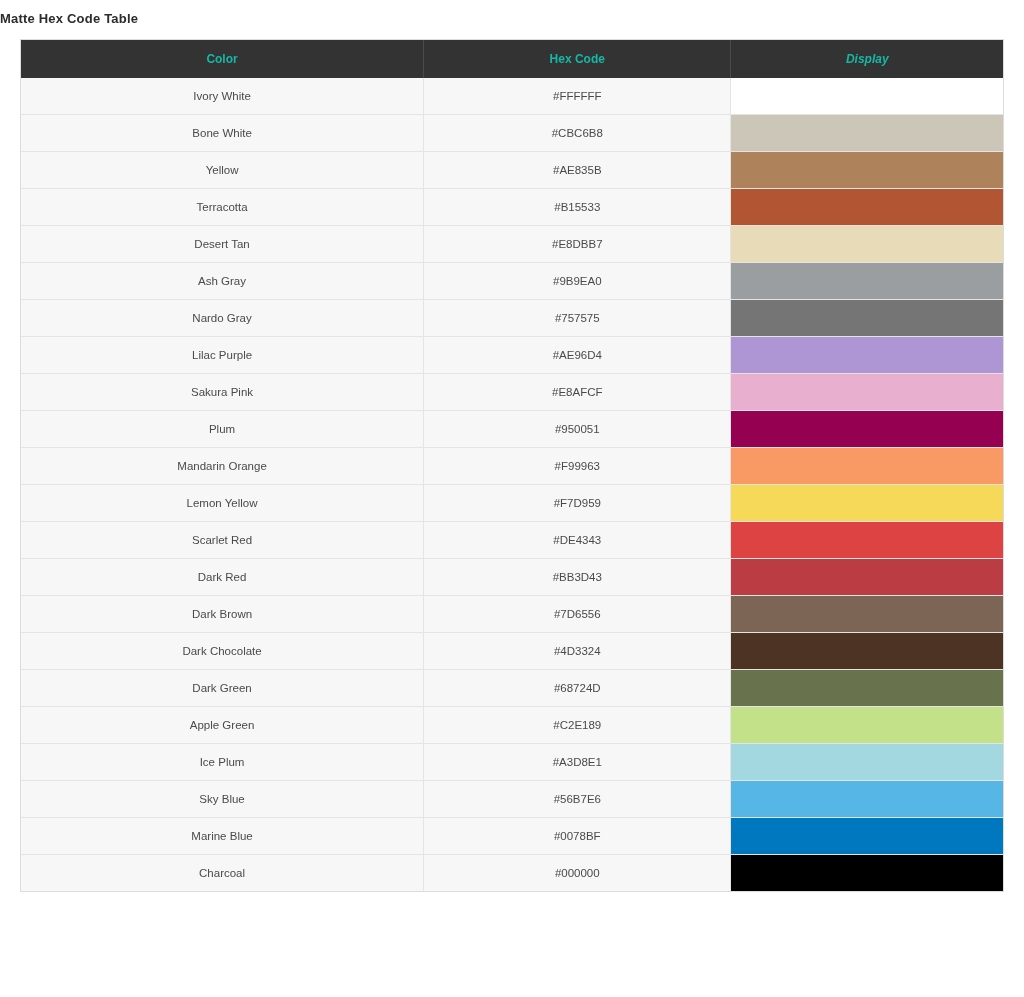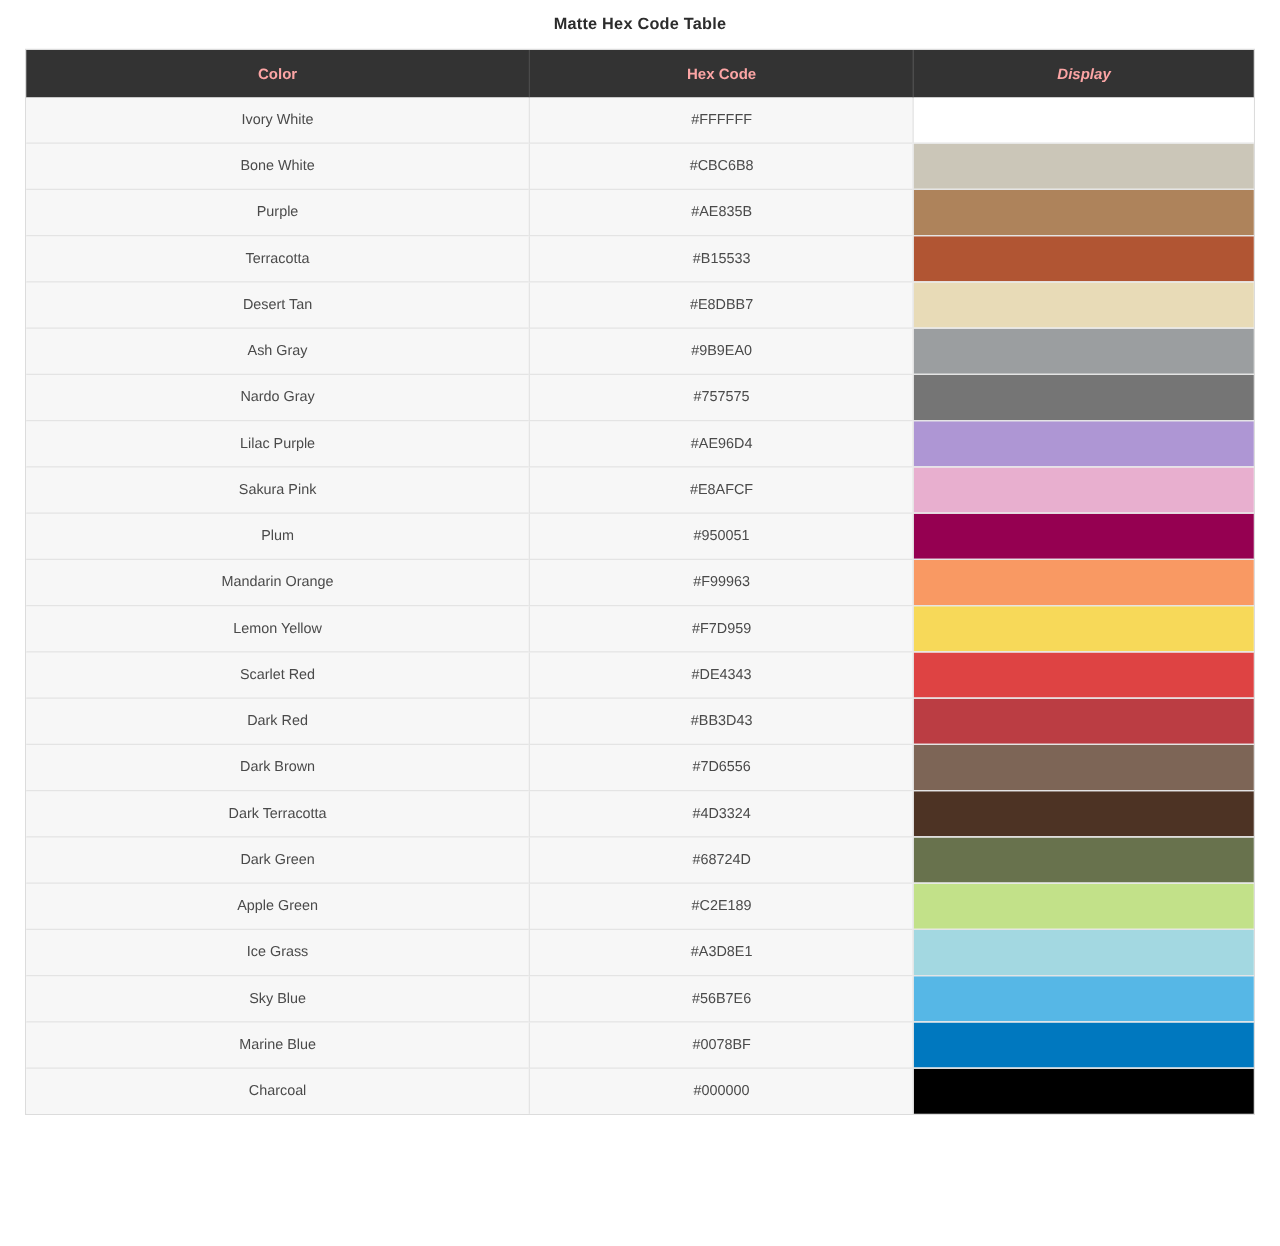--- a/index.html
+++ b/index.html
@@ -15,21 +15,20 @@
     -webkit-font-smoothing: antialiased;
   }
 
   .page {
     width: 1024px;
     box-sizing: border-box;
     padding: 0;
   }
 
   .page-title {
-    text-align: center;
     font-size: 13px;
     font-weight: bold;
     color: #2c2c2c;
     padding: 11px 0 13px 0;
     letter-spacing: 0.2px;
   }
 
   .table-wrap {
     margin: 0 20px 0 20px;
     border: 1px solid #dcdcdc;
@@ -43,21 +42,21 @@
     table-layout: fixed;
     font-size: 11.5px;
   }
 
   table.hex-table col.col-color   { width: 41.0%; }
   table.hex-table col.col-hex     { width: 31.3%; }
   table.hex-table col.col-display { width: 27.7%; }
 
   thead th {
     background: #333333;
-    color: #fca5a5;
+    color: #14b8a6;
     font-size: 12px;
     font-weight: bold;
     text-align: center;
     height: 38px;
     padding: 0 4px;
     border-right: 1px solid #4a4a4a;
     box-sizing: border-box;
   }
   thead th:last-child { border-right: none; font-style: italic; }
 
@@ -116,21 +115,21 @@
             </td>
           </tr>
           <tr>
             <td class="cell-color">Bone White</td>
             <td class="cell-hex">#CBC6B8</td>
             <td class="cell-display">
               <span class="swatch" style="background-color: rgb(203, 198, 184);"></span>
             </td>
           </tr>
           <tr>
-            <td class="cell-color">Purple</td>
+            <td class="cell-color">Yellow</td>
             <td class="cell-hex">#AE835B</td>
             <td class="cell-display">
               <span class="swatch" style="background-color: rgb(174, 131, 91);"></span>
             </td>
           </tr>
           <tr>
             <td class="cell-color">Terracotta</td>
             <td class="cell-hex">#B15533</td>
             <td class="cell-display">
               <span class="swatch" style="background-color: rgb(177, 85, 51);"></span>
@@ -207,42 +206,42 @@
             </td>
           </tr>
           <tr>
             <td class="cell-color">Dark Brown</td>
             <td class="cell-hex">#7D6556</td>
             <td class="cell-display">
               <span class="swatch" style="background-color: rgb(125, 101, 86);"></span>
             </td>
           </tr>
           <tr>
-            <td class="cell-color">Dark Terracotta</td>
+            <td class="cell-color">Dark Chocolate</td>
             <td class="cell-hex">#4D3324</td>
             <td class="cell-display">
               <span class="swatch" style="background-color: rgb(77, 51, 36);"></span>
             </td>
           </tr>
           <tr>
             <td class="cell-color">Dark Green</td>
             <td class="cell-hex">#68724D</td>
             <td class="cell-display">
               <span class="swatch" style="background-color: rgb(104, 114, 77);"></span>
             </td>
           </tr>
           <tr>
             <td class="cell-color">Apple Green</td>
             <td class="cell-hex">#C2E189</td>
             <td class="cell-display">
               <span class="swatch" style="background-color: rgb(194, 225, 137);"></span>
             </td>
           </tr>
           <tr>
-            <td class="cell-color">Ice Grass</td>
+            <td class="cell-color">Ice Plum</td>
             <td class="cell-hex">#A3D8E1</td>
             <td class="cell-display">
               <span class="swatch" style="background-color: rgb(163, 216, 225);"></span>
             </td>
           </tr>
           <tr>
             <td class="cell-color">Sky Blue</td>
             <td class="cell-hex">#56B7E6</td>
             <td class="cell-display">
               <span class="swatch" style="background-color: rgb(86, 183, 230);"></span>

